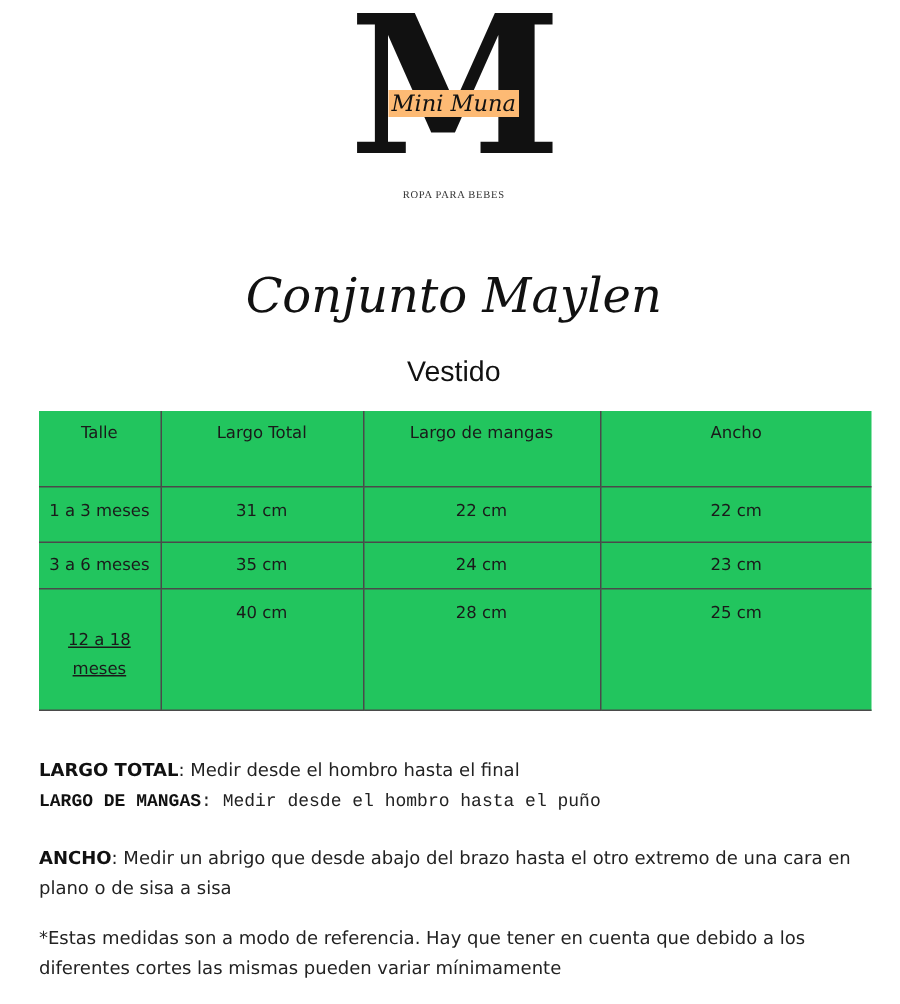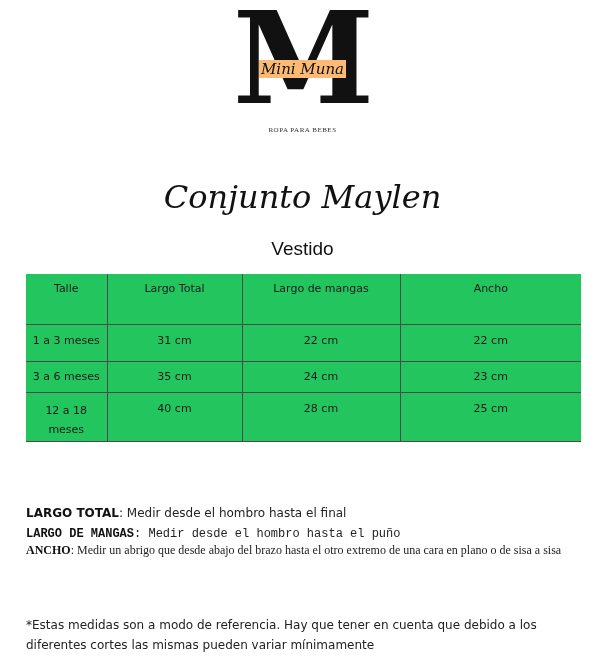--- a/index.html
+++ b/index.html
@@ -52,31 +52,31 @@
     <td>22 cm</td>
   </tr>
   <tr class="r2">
     <td>3 a 6 meses</td>
     <td>35 cm</td>
     <td>24 cm</td>
     <td>23 cm</td>
   </tr>
   <tr class="r4">
     <td>
-          <div style="width:62px;margin:2px auto;">12 a 18 meses</div>
+          <div style="width:62px;margin:18px auto;text-decoration:underline;">12 a 18 meses</div>
         </td>
     <td>40 cm</td>
     <td>28 cm</td>
     <td>25 cm</td>
   </tr>
 </tbody>
   </table>
 
 <div class="note" style="top:503px;">
   <b>LARGO TOTAL</b><span>: Medir desde el hombro hasta el final</span>
 </div>
 <div class="note" style="top:524px;font-family:Liberation Mono, monospace;">
   <b>LARGO DE MANGAS</b><span>: Medir desde el hombro hasta el puño</span>
 </div>
-<div class="note" style="top:540px;font-family:Liberation Serif, serif;">
+<div class="note" style="top:562px;">
   <b>ANCHO</b><span>: Medir un abrigo que desde abajo del brazo hasta el otro extremo de una cara en plano o de sisa a sisa</span>
 </div>
 <div class="note" style="top:615px;">*Estas medidas son a modo de referencia. Hay que tener en cuenta que debido a los diferentes cortes las mismas pueden variar mínimamente</div>
 
 </body></html>

